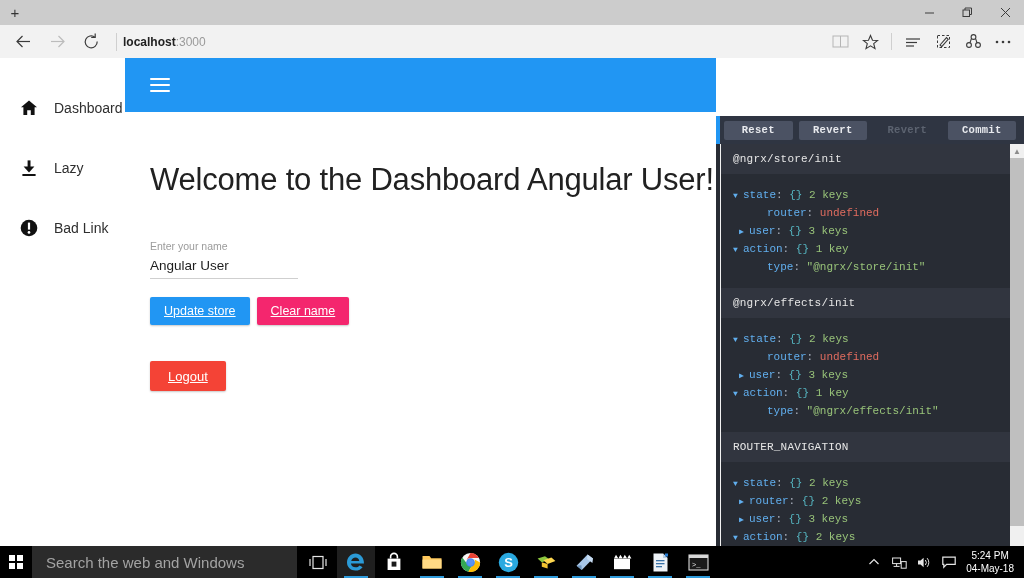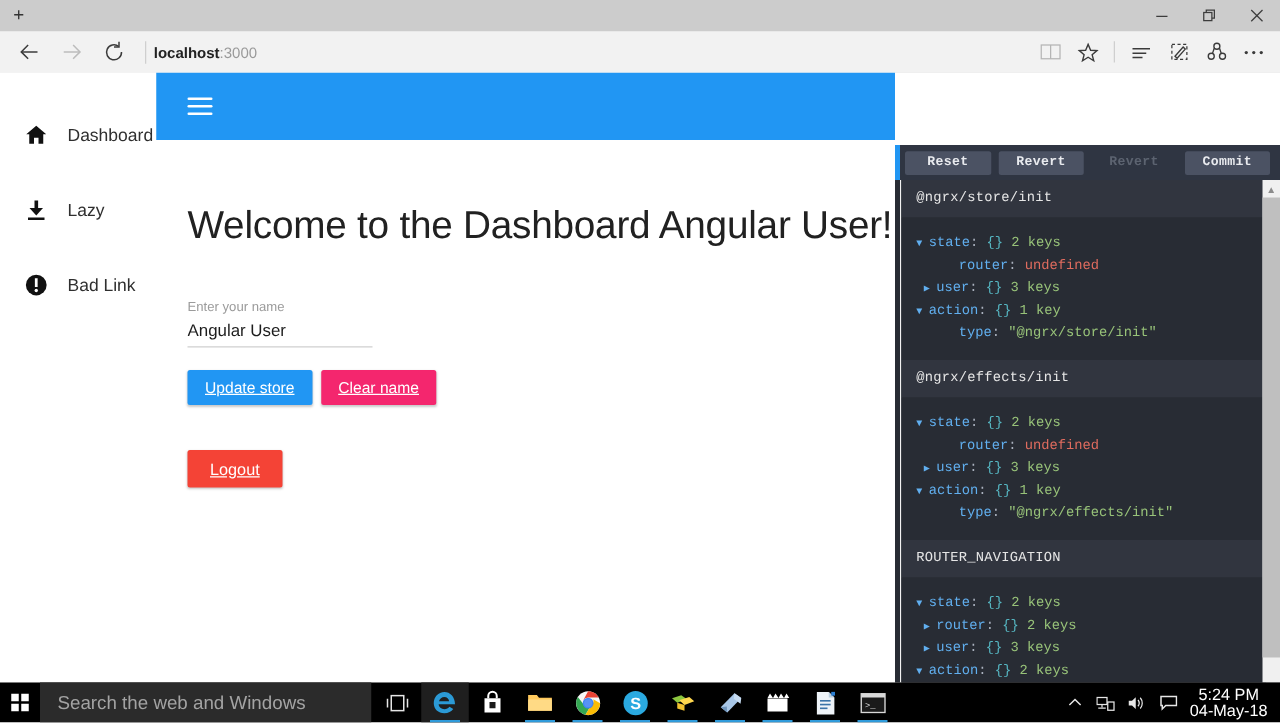--- a/index.html
+++ b/index.html
@@ -114,21 +114,21 @@
   .start { width:32px; height:32px; display:flex; align-items:center; justify-content:center; }
   .start-grid { width:14px; height:14px; display:grid; grid-template-columns:1fr 1fr; grid-template-rows:1fr 1fr; gap:1.6px; }
   .start-grid i { background:#fff; display:block; }
   .searchbox { width:265px; height:32px; background:#2b2b2b; display:flex; align-items:center; padding-left:14px; color:#a3a3a3; font-size:15px; }
   .tbapps { display:flex; align-items:center; height:32px; margin-left:2px; }
   .tbapp { width:38px; height:32px; position:relative; display:flex; align-items:center; justify-content:center; }
   .tbapp.active { background:#1f1f1f; }
   .tbapp .uline { position:absolute; bottom:0; left:7px; width:24px; height:2px; background:#2f9bdb; }
   .tray { margin-left:auto; display:flex; align-items:center; gap:9px; padding-right:8px; color:#e8e8e8; }
   .tray-ico { width:16px; height:16px; display:flex; align-items:center; justify-content:center; color:#e6e6e6; }
-  .clock { text-align:center; font-size:13px; color:#fff; line-height:13px; padding-right:2px; }
+  .clock { text-align:center; font-size:10px; color:#fff; line-height:13px; padding-right:2px; }
 </style>
 </head>
 <body>
 
 <div class="screen">
 
   <div class="browser">
 
     <div class="tabstrip">
       <div class="newtab">+</div>

